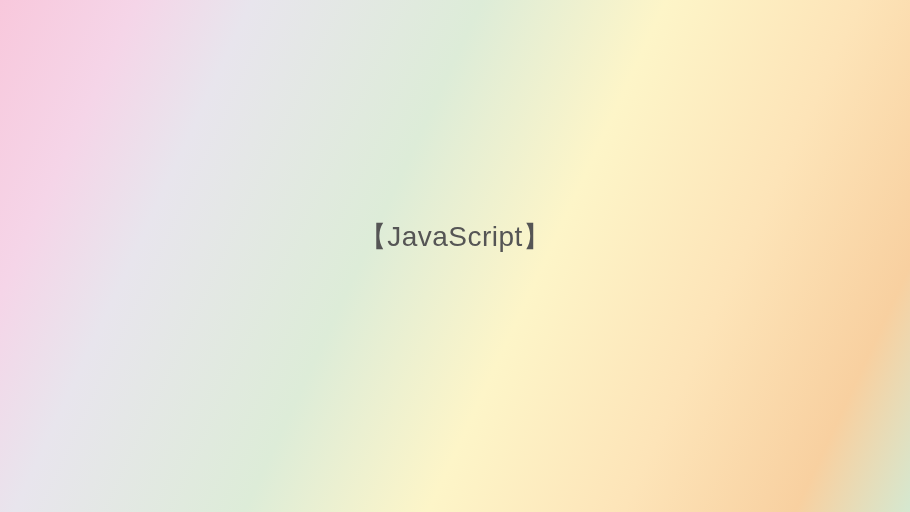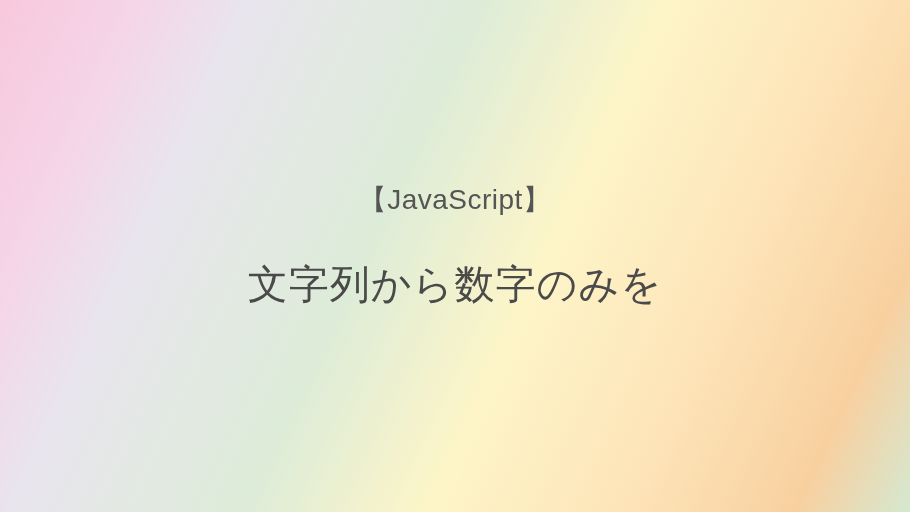--- a/index.html
+++ b/index.html
@@ -48,14 +48,13 @@
       color: #4a4a4a;
       line-height: 1.85;
       letter-spacing: 1px;
     }
   </style>
 </head>
 <body>
 
 <div class="container">
   <div class="tag-line">【JavaScript】</div>
-  <div class="title-line">文字列から数字のみを</div>
 </div>
 
 </body></html>

